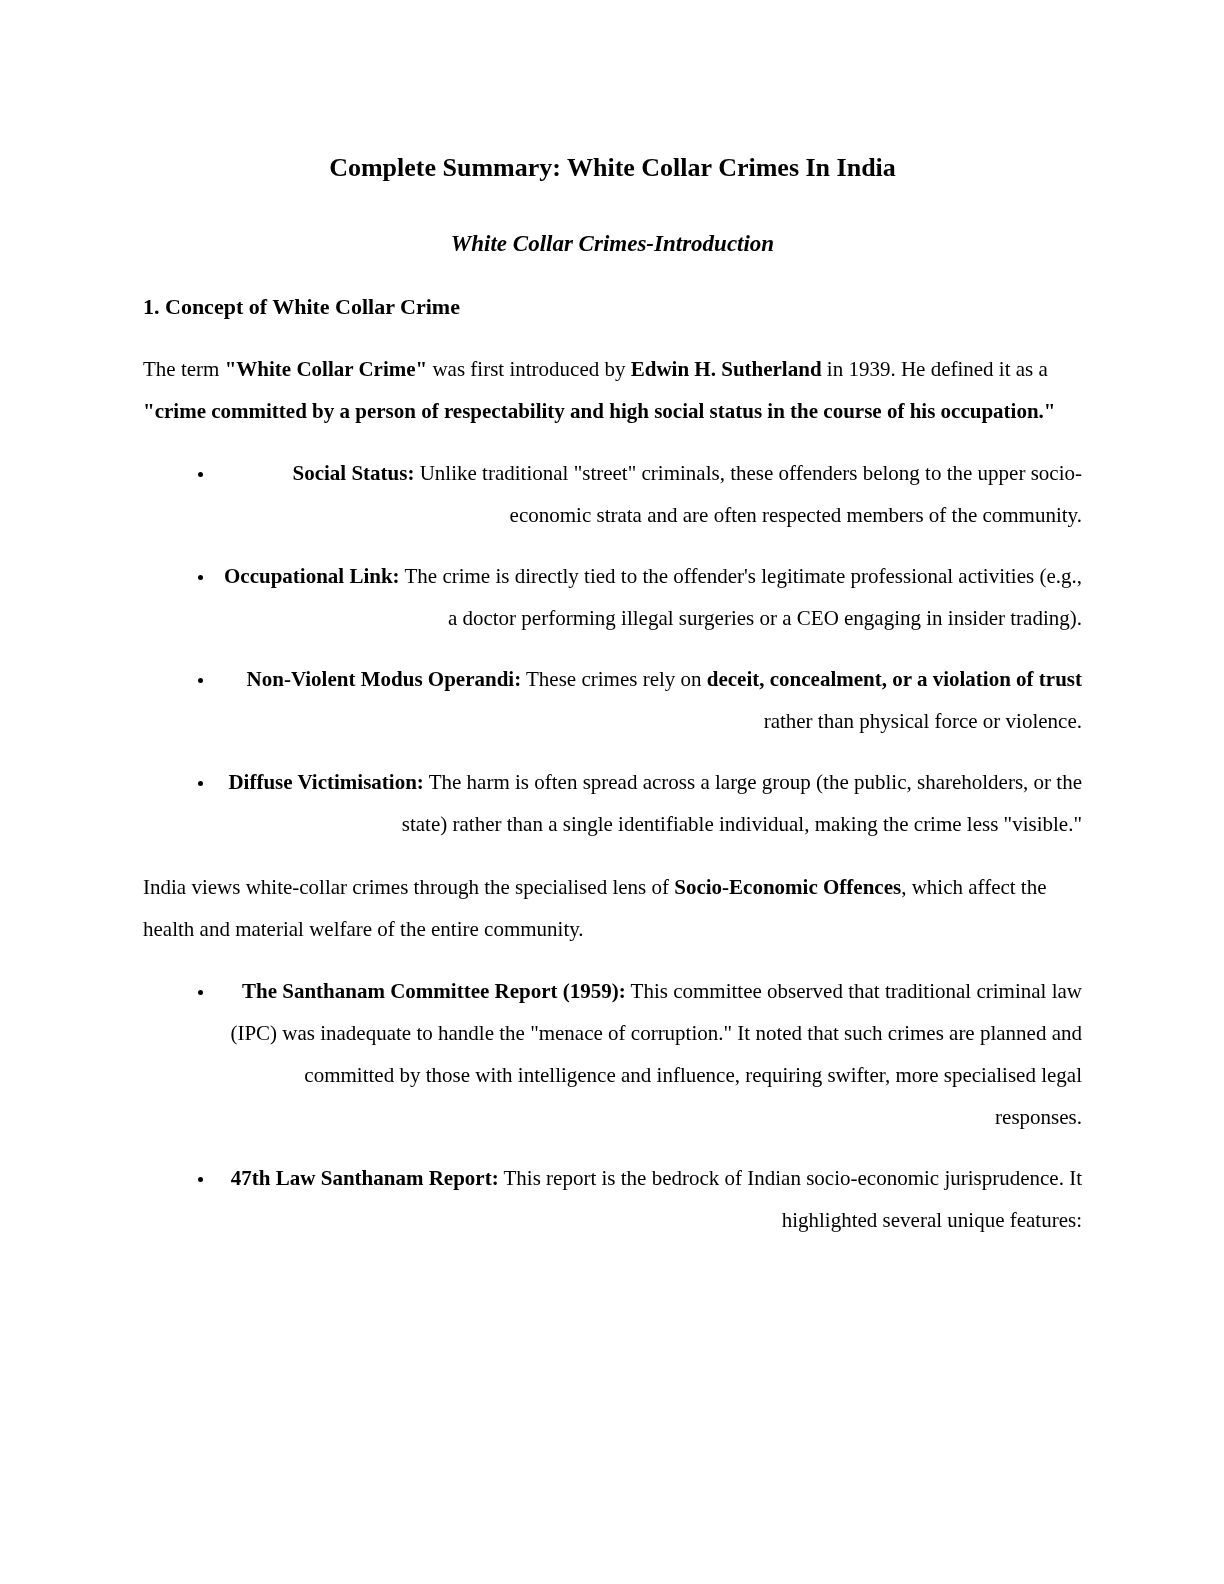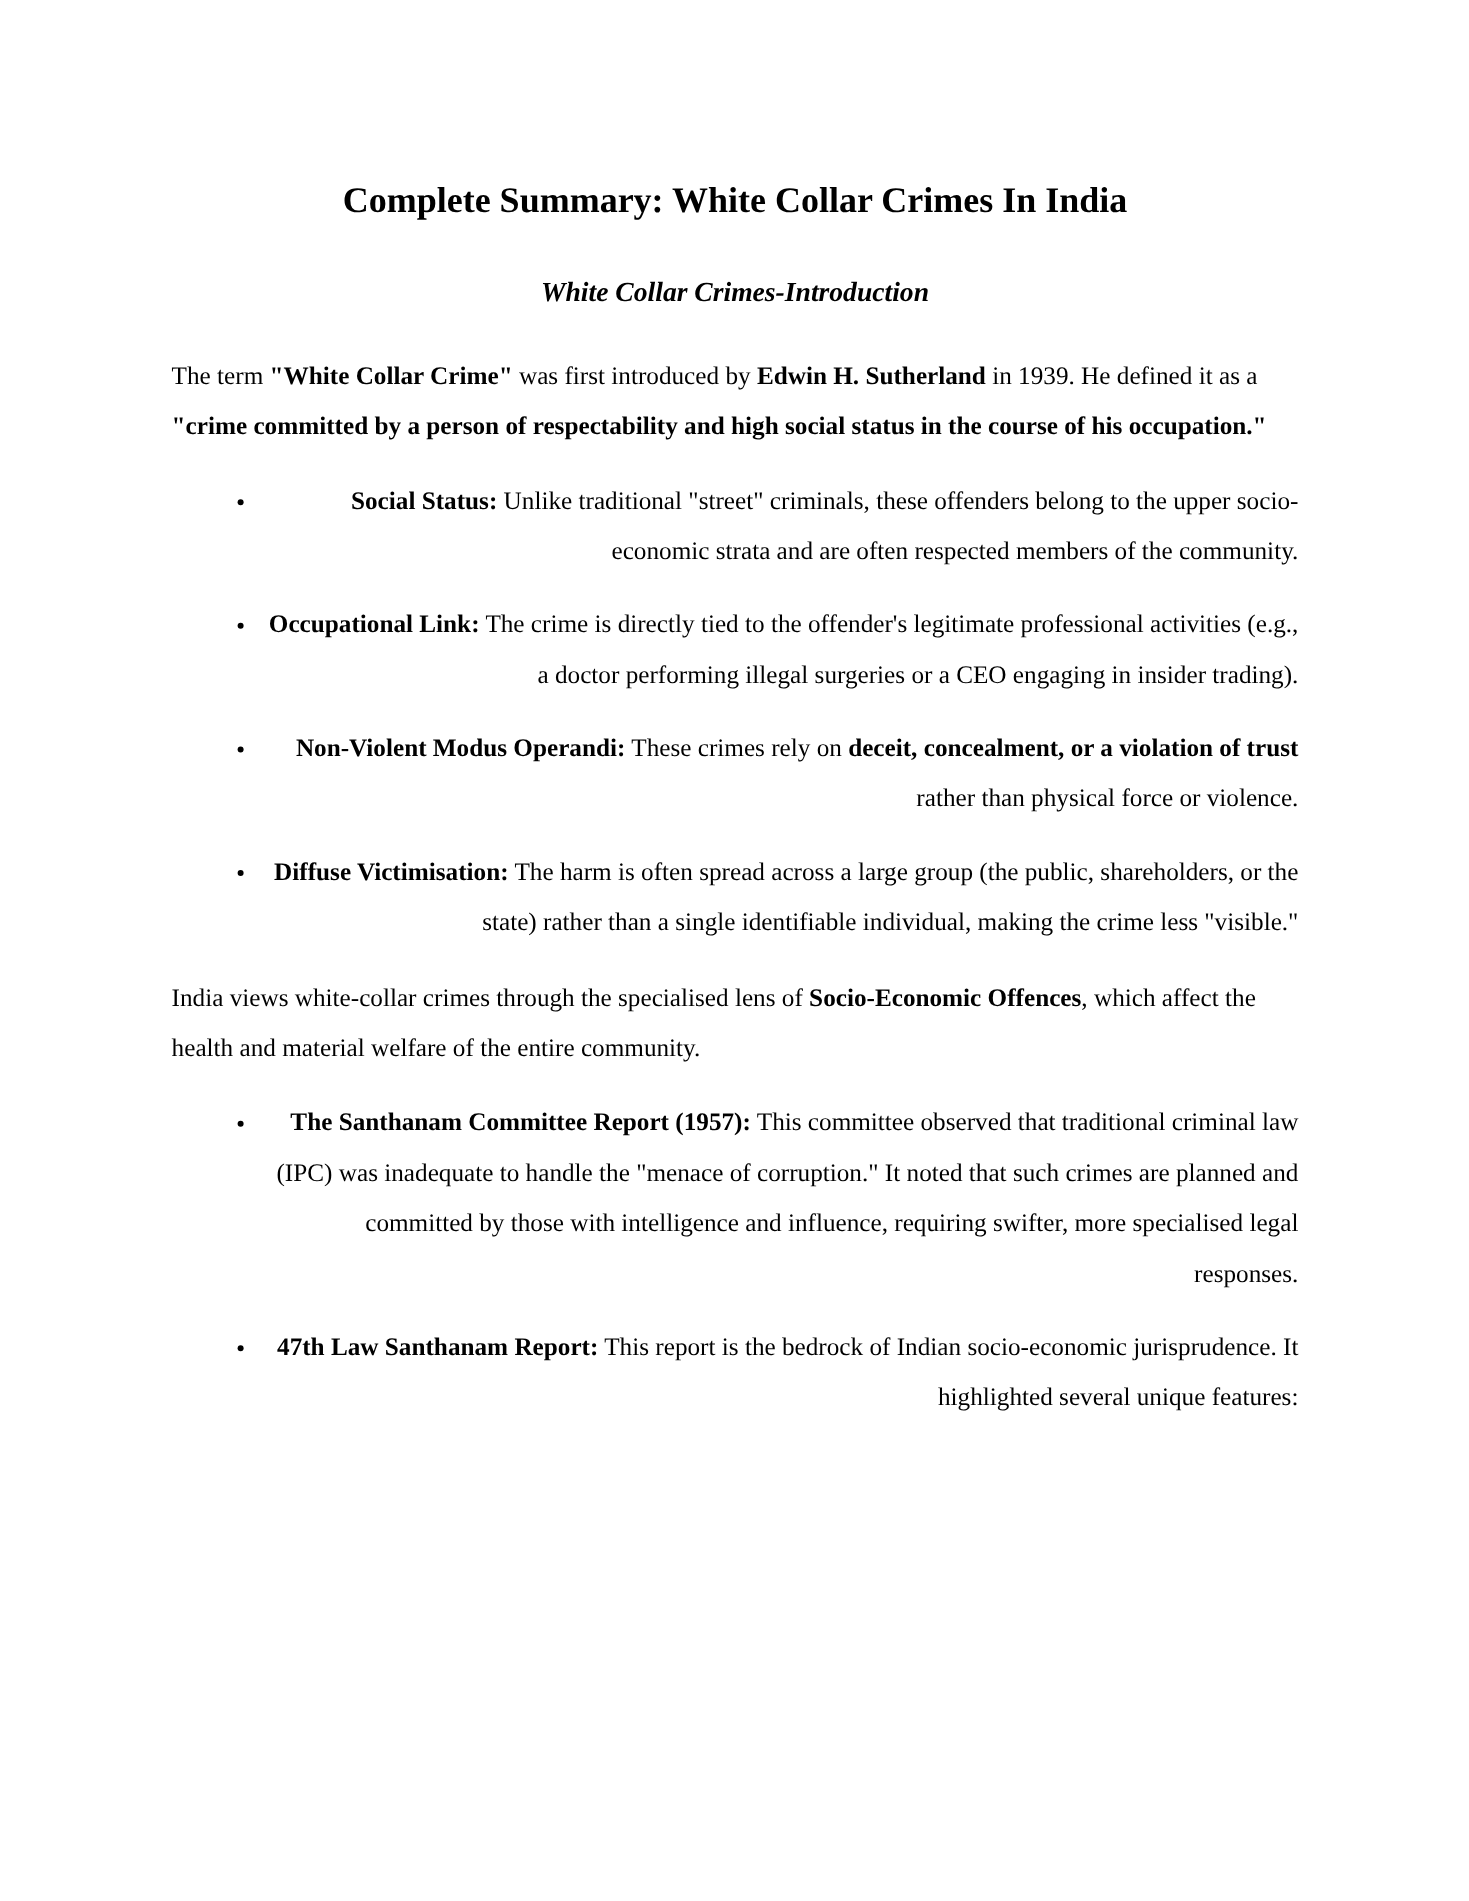--- a/index.html
+++ b/index.html
@@ -12,21 +12,21 @@
     width: 1224px;
     height: 1584px;
     background: #ffffff;
     color: #000000;
     font-family: "Liberation Serif", serif;
     box-sizing: border-box;
     padding: 143px 142px 0 143px;
     overflow: hidden;
   }
   .doc-title {
-    font-size: 30px;
+    font-size: 26px;
     font-weight: bold;
     text-align: center;
     line-height: 50px;
     margin: 0 0 35px 0;
   }
   .doc-subtitle {
     font-size: 23px;
     font-weight: bold;
     font-style: italic;
     text-align: center;
@@ -67,34 +67,35 @@
 </head>
 <body>
 
 <div class="page">
 
   <h1 class="doc-title">Complete Summary: White Collar Crimes In India</h1>
 
   <div class="doc-subtitle">White Collar Crimes-Introduction</div>
 
   <div>
+    <h2 class="section-heading">1. Concept of White Collar Crime</h2>
 
     <p class="para"><span>The term </span><b>"White Collar Crime"</b><span> was first introduced by </span><b>Edwin H. Sutherland</b><span> in 1939. He defined it as a </span><b>"crime committed by a person of respectability and high social status in the course of his occupation."</b></p>
 
     <ul class="bullets">
       <li><b>Social Status:</b><span> Unlike traditional "street" criminals, these offenders belong to the upper socio-economic strata and are often respected members of the community.</span></li>
       <li><b>Occupational Link:</b><span> The crime is directly tied to the offender's legitimate professional activities (e.g., a doctor performing illegal surgeries or a CEO engaging in insider trading).</span></li>
       <li><b>Non-Violent Modus Operandi:</b><span> These crimes rely on </span><b>deceit, concealment, or a violation of trust</b><span> rather than physical force or violence.</span></li>
       <li><b>Diffuse Victimisation:</b><span> The harm is often spread across a large group (the public, shareholders, or the state) rather than a single identifiable individual, making the crime less "visible."</span></li>
     </ul>
   </div>
 
   <div>
 
     <p class="para"><span>India views white-collar crimes through the specialised lens of </span><b>Socio-Economic Offences</b><span>, which affect the health and material welfare of the entire community.</span></p>
 
     <ul class="bullets">
-      <li><b>The Santhanam Committee Report (1957):</b><span> This committee observed that traditional criminal law (IPC) was inadequate to handle the "menace of corruption." It noted that such crimes are planned and committed by those with intelligence and influence, requiring swifter, more specialised legal responses.</span></li>
+      <li><b>The Santhanam Committee Report (1959):</b><span> This committee observed that traditional criminal law (IPC) was inadequate to handle the "menace of corruption." It noted that such crimes are planned and committed by those with intelligence and influence, requiring swifter, more specialised legal responses.</span></li>
       <li><b>47th Law Santhanam Report:</b><span> This report is the bedrock of Indian socio-economic jurisprudence. It highlighted several unique features:</span></li>
     </ul>
   </div>
 
 </div>
 
 </body></html>

